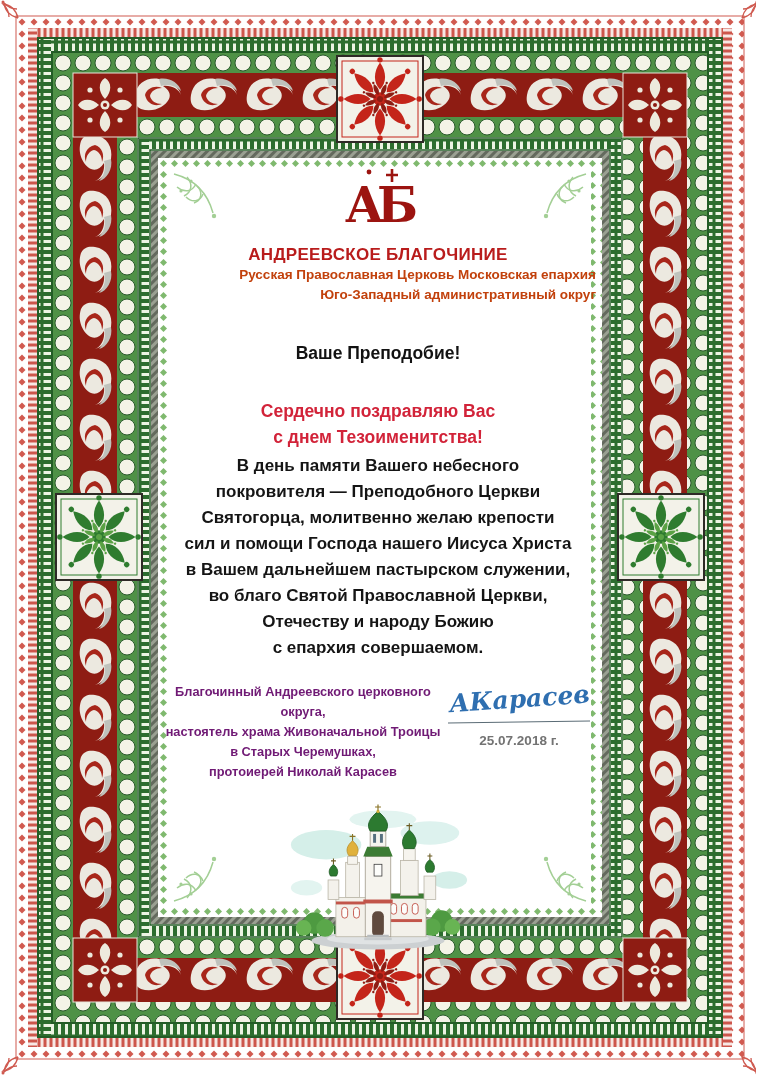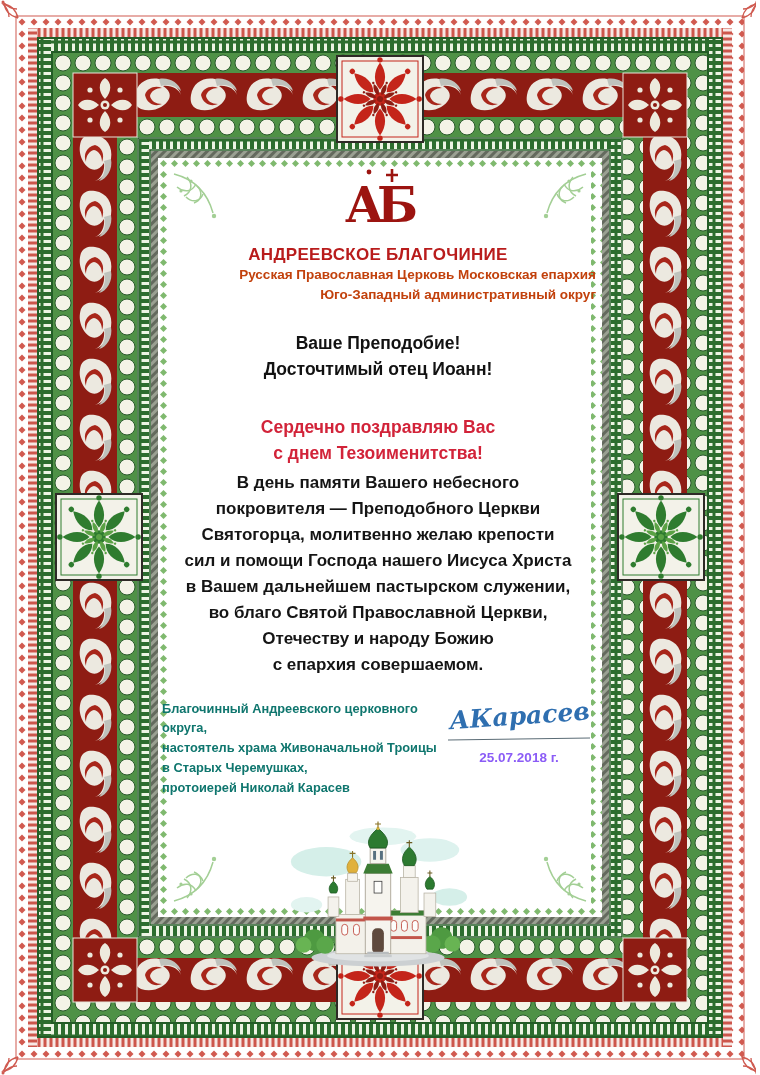--- a/index.html
+++ b/index.html
@@ -4,28 +4,28 @@
 <style>
   html,body{margin:0;padding:0;background:#ffffff;}
   .page{position:relative;width:756px;height:1075px;background:#ffffff;overflow:hidden;
         font-family:"Liberation Sans",sans-serif;}
   .border-svg{position:absolute;left:0;top:0;z-index:0;}
   .content{position:absolute;left:160px;right:160px;top:162px;bottom:150px;z-index:1;
            text-align:center;color:#151515;}
   .logo{line-height:0;margin-top:2px;}
   .h1{color:#b91c1c;font-weight:bold;font-size:17px;letter-spacing:.3px;margin-top:17px;}
   .h2{color:#c2410c;font-weight:bold;font-size:13.5px;line-height:1.5;text-align:right;}
-  .salut{margin-top:24px;font-size:17.5px;font-weight:bold;color:#121212;line-height:1.5;}
+  .salut{margin-top:34px;font-size:17.5px;font-weight:bold;color:#121212;line-height:1.5;}
   .congrats{margin-top:32px;font-size:17.5px;font-weight:bold;color:#d22339;line-height:1.5;}
   .bodytext{margin-top:3px;font-size:17px;font-weight:bold;color:#151515;line-height:1.53;}
   .sigrow{margin-top:21px;display:flex;justify-content:space-between;align-items:flex-start;
           text-align:left;padding:0 2px;}
-  .sigleft{font-size:12.8px;font-weight:bold;line-height:1.55;color:#0f766e;max-width:300px;}
+  .sigleft{font-size:12.8px;font-weight:bold;line-height:1.55;color:#701a75;max-width:300px;text-align:center;}
   .sigright{text-align:center;padding-top:0;width:150px;}
-  .date{font-size:13.5px;font-weight:bold;color:#8b5cf6;margin-top:1px;}
+  .date{font-size:13.5px;font-weight:bold;color:#737373;margin-top:1px;}
   .church{margin-top:22px;line-height:0;}
 </style>
 </head>
 <body>
 
 <div class="page">
 
   <svg class="border-svg" width="760" height="1075" viewBox="0 0 760 1075">
     <defs>
       <pattern id="lace" patternUnits="userSpaceOnUse" x="16" y="16" width="12" height="12">
@@ -268,21 +268,20 @@
         <text x="39" y="58" text-anchor="middle" font-family="'DejaVu Serif',serif" font-weight="bold" font-size="48" letter-spacing="-7" fill="#9c1410">АБ</text>
       </svg>
     </div>
 
     <div class="h1">АНДРЕЕВСКОЕ БЛАГОЧИНИЕ</div>
     <div class="h2">Русская Православная Церковь Московская епархия</div>
     <div class="h2">Юго-Западный административный округ</div>
 
     <div class="salut">
       <div>Ваше Преподобие!</div>
-      <div>Досточтимый отец Иоанн!</div>
     </div>
 
     <div class="congrats">
       <div>Сердечно поздравляю Вас</div>
       <div>с днем Тезоименитства!</div>
     </div>
 
     <div class="bodytext">
       <div>В день памяти Вашего небесного</div>
       <div>покровителя — Преподобного Церкви</div>

